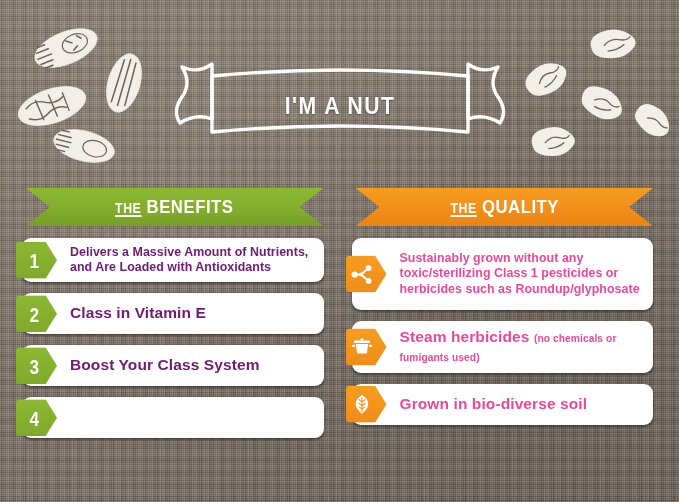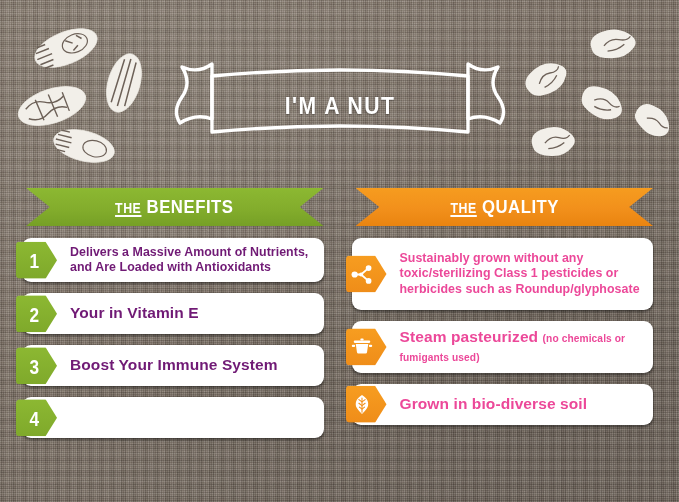--- a/index.html
+++ b/index.html
@@ -338,30 +338,30 @@
         <div class="card-body">
           <span class="card-text green-text t-small">Delivers a Massive Amount of Nutrients, and Are Loaded with Antioxidants</span>
         </div>
       </div>
 
       <div class="card">
         <div class="badge badge-green">
           <span class="badge-num">2</span>
         </div>
         <div class="card-body">
-          <span class="card-text green-text t-big">Your in Vitamin E</span>
+          <span class="card-text green-text t-big">Class in Vitamin E</span>
         </div>
       </div>
 
       <div class="card">
         <div class="badge badge-green">
           <span class="badge-num">3</span>
         </div>
         <div class="card-body">
-          <span class="card-text green-text t-big">Boost Your Immune System</span>
+          <span class="card-text green-text t-big">Boost Your Class System</span>
         </div>
       </div>
 
       <div class="card">
         <div class="badge badge-green">
           <span class="badge-num">4</span>
         </div>
       </div>
 
     </div>
@@ -403,21 +403,21 @@
               <rect x="3" y="5.5" width="18" height="2.6" rx="1.2"></rect>
               <rect x="10.2" y="3.2" width="3.6" height="2.2" rx="1"></rect>
               <path d="M5.2 9.2 h13.6 l-1.3 9.1 a1.6 1.6 0 0 1 -1.6 1.4 h-7.8 a1.6 1.6 0 0 1 -1.6 -1.4 z"></path>
               <rect x="0.9" y="10.2" width="3.6" height="2.3" rx="1.1"></rect>
               <rect x="19.5" y="10.2" width="3.6" height="2.3" rx="1.1"></rect>
             </g>
           </svg>
         </div>
         <div class="card-body">
           <span class="card-text orange-text t-big inline-note">
-            <span>Steam pasteurized</span>
+            <span>Steam herbicides</span>
             <span class="t-note">(no chemicals or fumigants used)</span>
           </span>
         </div>
       </div>
 
       <div class="card">
         <div class="badge badge-orange">
           <svg class="badge-icon" viewBox="0 0 24 24">
             <g>
               <path d="M12 1.6 C5.4 5.4 3.6 11.4 6.6 16.1 C8.4 19 10.4 20.2 12 22.4 C13.6 20.2 15.6 19 17.4 16.1 C20.4 11.4 18.6 5.4 12 1.6 Z" fill="#ffffff"></path>

